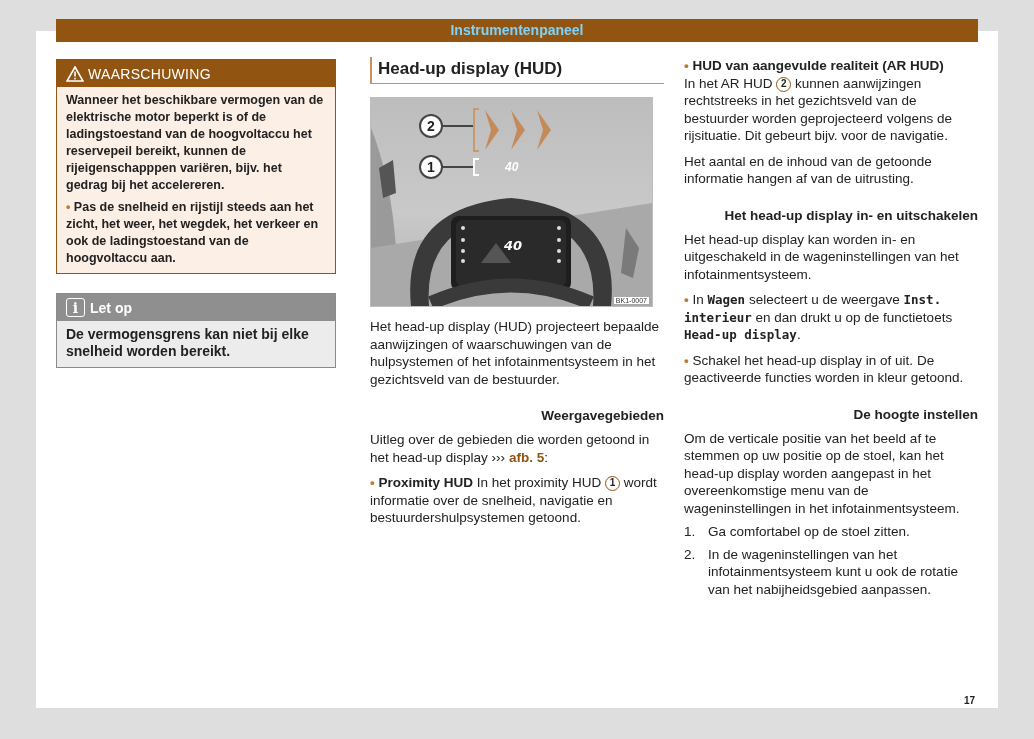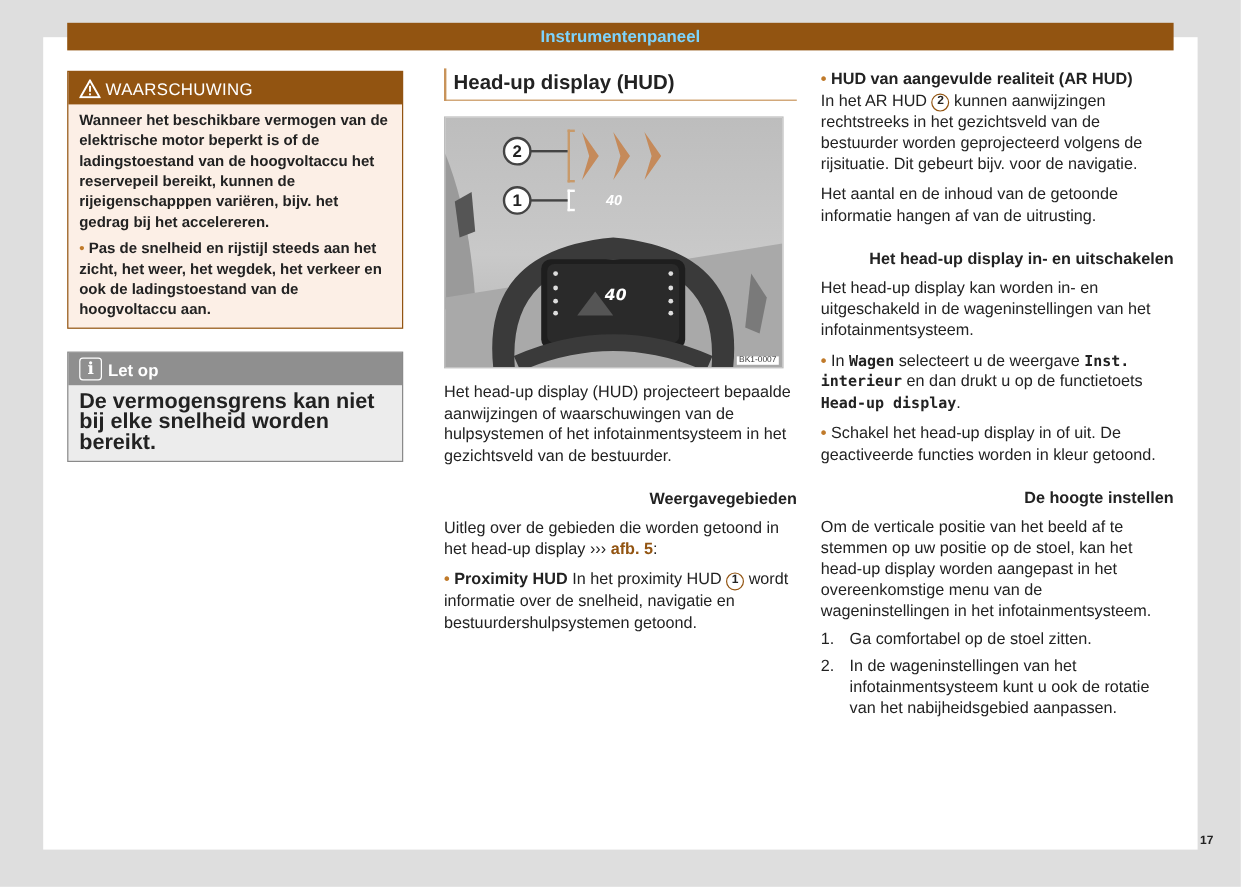--- a/index.html
+++ b/index.html
@@ -1,33 +1,33 @@
 <!DOCTYPE html>
 <html><head>
 <meta charset="utf-8">
 <style>
   * { box-sizing: border-box; margin: 0; padding: 0; }
   html, body { width: 1034px; height: 739px; overflow: hidden; }
   body { background: #dedede; font-family: "Liberation Sans", "DejaVu Sans", sans-serif; color: #222; position: relative; }
   .page { position: absolute; left: 36px; top: 31px; width: 962px; height: 677px; background: #ffffff; }
   .header-bar { position: absolute; left: 56px; top: 19px; width: 922px; height: 23px; background: #925411; color: #7dd3fc; text-align: center; font-size: 14px; line-height: 23px; font-weight: bold; }
-  .page-number { position: absolute; left: 1000px; top: 695px; font-size: 10px; font-weight: bold; color: #222; text-align: center; }
+  .page-number { position: absolute; left: 964px; top: 695px; font-size: 10px; font-weight: bold; color: #222; text-align: center; }
 
   
   .col1 { position: absolute; left: 56px; top: 59px; width: 280px; }
   .warning-box { border: 1px solid #925411; background: #fcefe6; }
   .warning-head { background: #925411; color: #fff; height: 27px; display: flex; align-items: center; padding-left: 9px; font-size: 14px; letter-spacing: 0.3px; }
   .warning-head svg { margin-right: 4px; }
   .warning-body { padding: 5px 9px 6px 9px; font-size: 12.5px; line-height: 17px; font-weight: bold; color: #222; }
   .warning-body p + p { margin-top: 5px; }
   .bullet { color: #c07a2a; font-weight: bold; }
   .note-box { margin-top: 19px; border: 1px solid #8a8a8a; background: #ececec; }
   .note-head { background: #8f8f8f; color: #fff; height: 27px; display: flex; align-items: center; padding-left: 9px; font-size: 14px; font-weight: bold; }
   .note-head .info-icon { width: 19px; height: 19px; border: 1.5px solid #fff; border-radius: 3px; display: inline-flex; justify-content: center; align-items: center; font-family: "DejaVu Serif", serif; font-weight: bold; font-size: 14px; margin-right: 5px; }
-  .note-body { padding: 5px 9px 7px 9px; font-size: 18px; line-height: 17px; font-weight: bold; }
+  .note-body { padding: 5px 9px 7px 9px; font-size: 14px; line-height: 17px; font-weight: bold; }
 
   
   .col2 { position: absolute; left: 370px; top: 57px; width: 294px; }
   .section-title { border-left: 2px solid #c8935a; border-bottom: 1px solid #c8935a; padding-left: 6px; font-size: 17px; font-weight: bold; color: #222; height: 27px; line-height: 24px; }
   .figure { margin-top: 13px; border: 1px solid #bdbdbd; width: 283px; }
   .figure-img { position: relative; width: 281px; height: 208px; background: linear-gradient(#bdbdbd, #c9c9c9 55%, #b3b3b3); overflow: hidden; }
   .fig-code { position: absolute; right: 3px; bottom: 2px; background: #fff; font-size: 7px; padding: 0 2px; color: #333; }
   .callout { position: absolute; width: 24px; height: 24px; border-radius: 50%; background: #fff; border: 2px solid #444; font-size: 14px; font-weight: bold; text-align: center; line-height: 20px; color: #222; }
   .callout-line { position: absolute; height: 2px; background: #444; }
   .bracket { position: absolute; width: 6px; border: 2px solid #c89a6a; border-right: none; }

